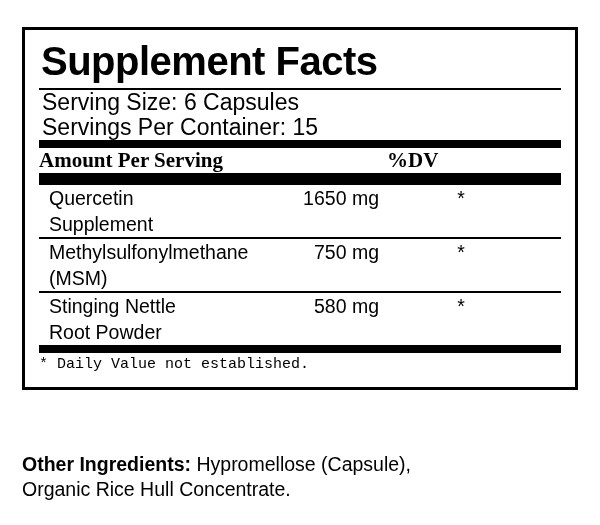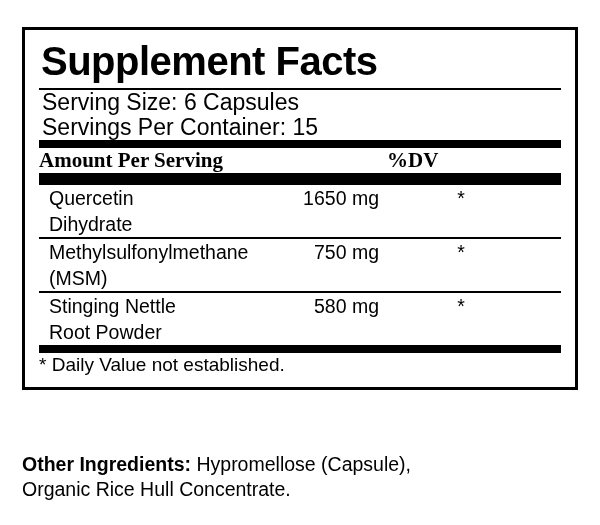--- a/index.html
+++ b/index.html
@@ -101,23 +101,24 @@
   .sep-row hr {
     border: none;
     border-top: 2px solid #000000;
     margin: 0;
   }
   .sep-row hr.thick {
     border-top: 8px solid #000000;
   }
 
   .footnote {
-    font-size: 19px;
+    font-size: 15px;
     line-height: 24px;
     padding: 7px 0 2px 10px;
+    font-family: Liberation Mono, monospace;
   }
 
   .other {
     font-size: 19.5px;
     line-height: 25px;
     margin: 14px 0 0 25px;
     width: 556px;
   }
   .other b {
     font-weight: bold;
@@ -162,21 +163,21 @@
     </tr>
 
 
     <tr class="sep-row">
       <td colspan="3">
             <hr class="thick">
           </td>
     </tr>
 
     <tr class="nutrient-row">
-      <td class="col-name">Quercetin Dihydrate</td>
+      <td class="col-name">Quercetin Supplement</td>
       <td class="col-amt">1650 mg</td>
       <td class="col-dv star">*</td>
     </tr>
 
     <tr class="sep-row">
       <td colspan="3">
             <hr>
           </td>
     </tr>
 

